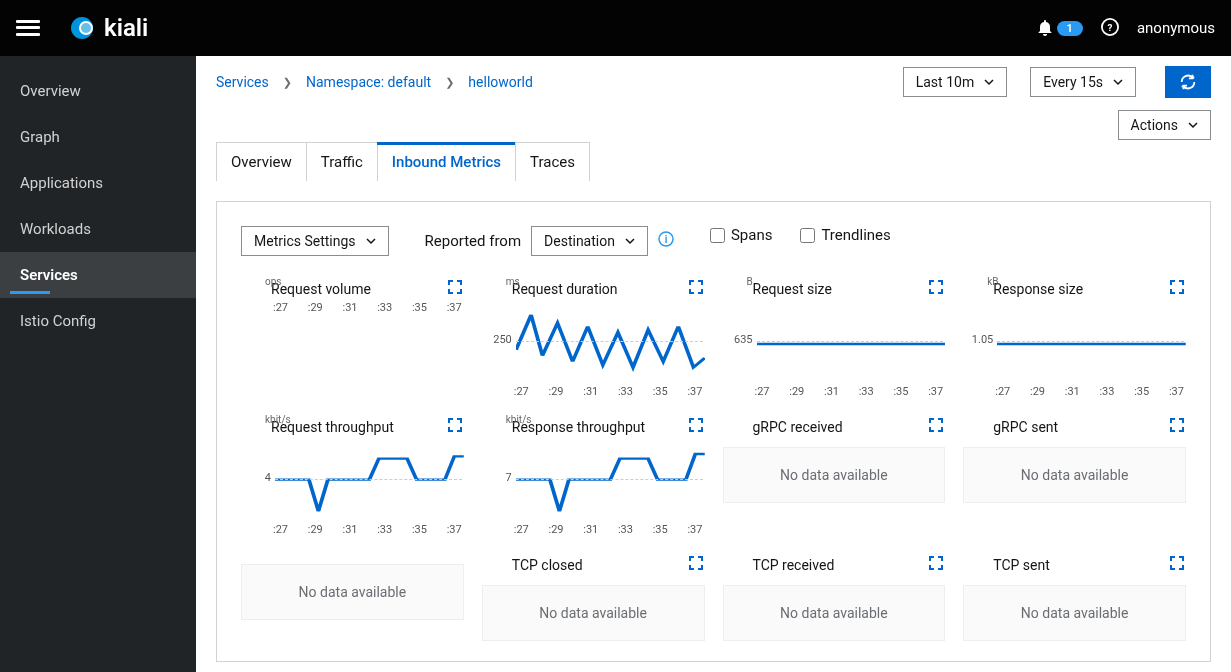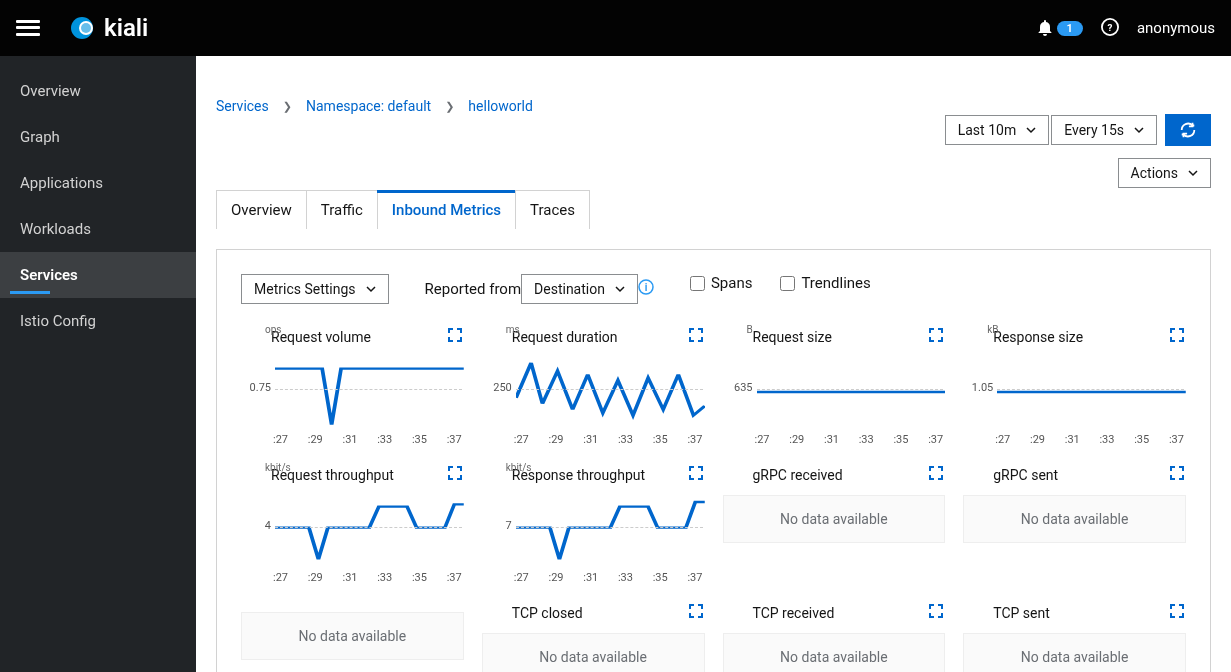--- a/index.html
+++ b/index.html
@@ -27,50 +27,50 @@
   .content { flex: 1; background: #fff; overflow: auto; display: flex; flex-direction: column; }
   .topbar { display: flex; align-items: center; padding: 10px 20px 8px 20px; }
   .breadcrumb { display: flex; align-items: center; gap: 14px; font-size: 14px; }
   .breadcrumb a { color: #0066cc; text-decoration: none; cursor: pointer; }
   .breadcrumb .sep { color: #6a6e73; font-size: 11px; }
   .topbar-spacer { flex: 1; }
   .selector, .actions-btn { border: 1px solid #8a8d90; background: #fff; padding: 6px 12px; font-size: 14px; display: inline-flex; align-items: center; gap: 10px; cursor: pointer; }
   .selector svg, .actions-btn svg { width: 10px; height: 10px; }
   .refresh-btn { background: #0066cc; border: none; color: #fff; padding: 7px 14px; cursor: pointer; display: inline-flex; align-items: center; margin-left: 6px; }
   .refresh-btn svg { width: 18px; height: 18px; }
-  .top-controls { display: flex; align-items: center; gap: 2px; margin-top: 48px; }
+  .top-controls { display: flex; align-items: center; gap: 23px; }
   .actions-row { display: flex; justify-content: flex-end; padding: 4px 20px 0 32px; text-align: center; }
   
   .tabs { display: flex; border-bottom: 0px solid #d2d2d2; padding: 0 20px; margin-top: 2px; position: relative; }
   .tab { padding: 10px 14px; border: 1px solid #d2d2d2; border-bottom: none; background: #fff; cursor: pointer; font-size: 15px; margin-right: -1px; position: relative; }
   .tab.active { color: #0066cc; font-weight: 500; }
   .tab.active::before { content: ''; position: absolute; left: -1px; right: -1px; top: -1px; height: 3px; background: #0066cc; }
   .tab.active::after { content: ''; position: absolute; left: 0; right: 0; bottom: -1px; height: 2px; background: #fff; }
   
   .panel-wrap { padding: 20px 20px 0 20px; }
   .panel { border: 1px solid #d2d2d2; padding: 24px 24px 20px 24px; }
   .panel-toolbar { display: flex; align-items: flex-start; gap: 36px; flex-wrap: wrap; margin-bottom: 22px; }
-  .tb-label { font-size: 15px; display: flex; align-items: center; }
+  .tb-label { font-size: 15px; display: flex; align-items: center; gap: 10px; }
   .info-icon { color: #2b9af3; }
   .check-row { display: flex; align-items: center; gap: 28px; }
   .check { display: flex; align-items: center; gap: 6px; font-size: 15px; }
   .check input { width: 15px; height: 15px; }
   
   .chart-grid { display: grid; grid-template-columns: repeat(4, 1fr); gap: 18px 18px; }
   .chart-cell { position: relative; }
   .chart-head { display: flex; align-items: center; justify-content: space-between; margin-bottom: 2px; }
   .chart-title { font-size: 14px; padding-left: 30px; }
   .expand-btn { color: #0066cc; cursor: pointer; padding: 2px; }
   .expand-btn svg { width: 14px; height: 14px; }
   .chart-body { height: 82px; position: relative; }
   .y-unit { position: absolute; left: 24px; top: -2px; font-size: 10px; color: #666; }
   .chart-body svg { width: 100%; height: 70px; display: block; }
   .y-tick { position: absolute; left: 0; font-size: 11px; color: #555; width: 30px; text-align: right; }
   .x-axis { display: flex; justify-content: space-between; font-size: 11px; color: #555; padding-left: 32px; padding-right: 2px; margin-top: 2px; }
-  .nodata { height: 48px; display: flex; align-items: center; justify-content: center; color: #6a6e73; border: 1px solid #eee; background: #fafafa; font-size: 14px; margin-top: 10px; }
+  .nodata { height: 56px; display: flex; align-items: center; justify-content: center; color: #6a6e73; border: 1px solid #eee; background: #fafafa; font-size: 14px; margin-top: 10px; }
   .chart-line { fill: none; stroke: #0066cc; stroke-width: 2; }
   .dashed { border-top: 1px dashed #ccc; position: absolute; left: 34px; right: 2px; }
 </style>
 </head>
 <body>
 
 <div class="header">
   <div class="hamburger">
     <span></span>
       <span></span>
@@ -203,29 +203,20 @@
 
         <div class="chart-grid" id="chart-grid">
             <div class="chart-cell">
               <div class="chart-head">
                 <div class="chart-title">Request volume</div>
                 <div class="expand-btn"><svg viewBox="0 0 14 14" fill="none" stroke="#0066cc" stroke-width="2">
                     <path d="M1 5V1h4M13 5V1H9M1 9v4h4M13 9v4H9"></path>
                   </svg></div>
               </div>
               <div class="y-unit">ops</div>
-              <div class="chart-body">
-                <div class="y-tick" style="top: 32px;">0.75</div>
-                <div class="dashed" style="top: 40px;"></div>
-                <div style="padding-left: 34px; padding-top: 8px;">
-                  <svg viewBox="0 0 100 60" preserveAspectRatio="none">
-                    <path class="chart-line" d="M0,10 L25,10 L30,58 L35,10 L100,10"></path>
-                  </svg>
-                </div>
-              </div>
               <div class="x-axis">
                 <span>:27</span>
                 <span>:29</span>
                 <span>:31</span>
                 <span>:33</span>
                 <span>:35</span>
                 <span>:37</span>
               </div>
             </div>
             <div class="chart-cell">

